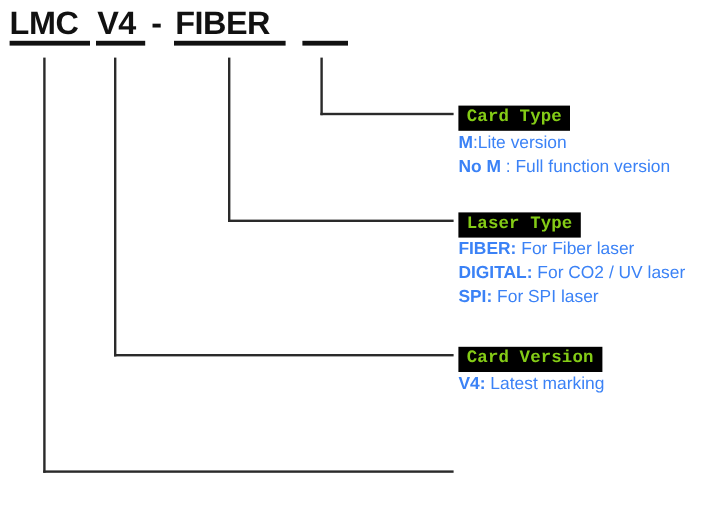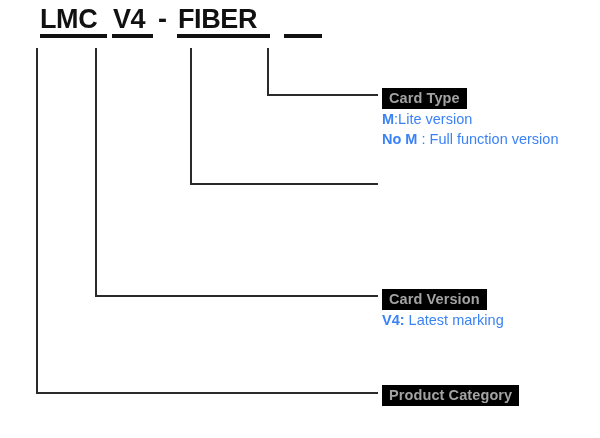--- a/index.html
+++ b/index.html
@@ -8,42 +8,43 @@
   body {
     width:600px; height:438px;
     position:relative; overflow:hidden;
     font-family:"Liberation Sans","DejaVu Sans",sans-serif;
     color:#111111;
     -webkit-font-smoothing:antialiased;
   }
   #diagram { position:absolute; inset:0; }
 
   
-  .title-row { position:absolute; left:0; top:0; width:560px; height:46px;margin-left:32px; }
+  .title-row { position:absolute; left:0; top:0; width:560px; height:46px; }
   .seg {
     position:absolute; top:4px;
     font-weight:bold; font-size:27px; line-height:30px;
     letter-spacing:-0.4px; white-space:nowrap; color:#111;
   }
   .seg-dash { font-weight:bold; font-size:27px; line-height:30px; }
   .underline { position:absolute; height:4px; background:#111; }
 
   
   .vline { position:absolute; width:2px; background:#2a2a2a; }
   .hline { position:absolute; height:2px; background:#2a2a2a; }
 
   
   .block { position:absolute; left:382px; }
   .block-head {
     display:inline-block;
-    background:#000000; color:#a3a3a3;
+    background:#000000; color:#84cc16;
     font-weight:bold; font-size:14.5px; line-height:18px;
     padding:1px 7px 2px 7px;
     white-space:nowrap;
     letter-spacing:0.1px;
+    font-family:Liberation Mono, monospace;
   }
   .block-line {
     font-size:14.5px; line-height:19px;
     white-space:nowrap; color:#3b82f6;
     margin-top:1px;
   }
   .block-line b { font-weight:bold; }
 </style>
 </head>
 <body>
@@ -79,25 +80,36 @@
   <div class="block" style="top:88px;">
     <div class="block-head">Card Type</div>
     <div class="block-line">
       <b>M</b><span>:Lite version</span>
     </div>
     <div class="block-line">
       <b>No M</b><span> : Full function version</span>
     </div>
   </div>
 
+  <div class="block" style="top:177px;">
+    <div class="block-head">Laser Type</div>
+    <div class="block-line">
+      <b>FIBER:</b><span> For Fiber laser</span>
+    </div>
+    <div class="block-line">
+      <b>DIGITAL:</b><span> For CO2 / UV laser</span>
+    </div>
+    <div class="block-line">
+      <b>SPI:</b><span> For SPI laser</span>
+    </div>
+  </div>
 
   <div class="block" style="top:289px;">
     <div class="block-head">Card Version</div>
     <div class="block-line">
       <b>V4:</b><span> Latest marking</span>
     </div>
   </div>
 
   <div class="block" style="top:385px;">
-    <div class="block-head">Product Category</div>
   </div>
 
 </div>
 
 </body></html>

